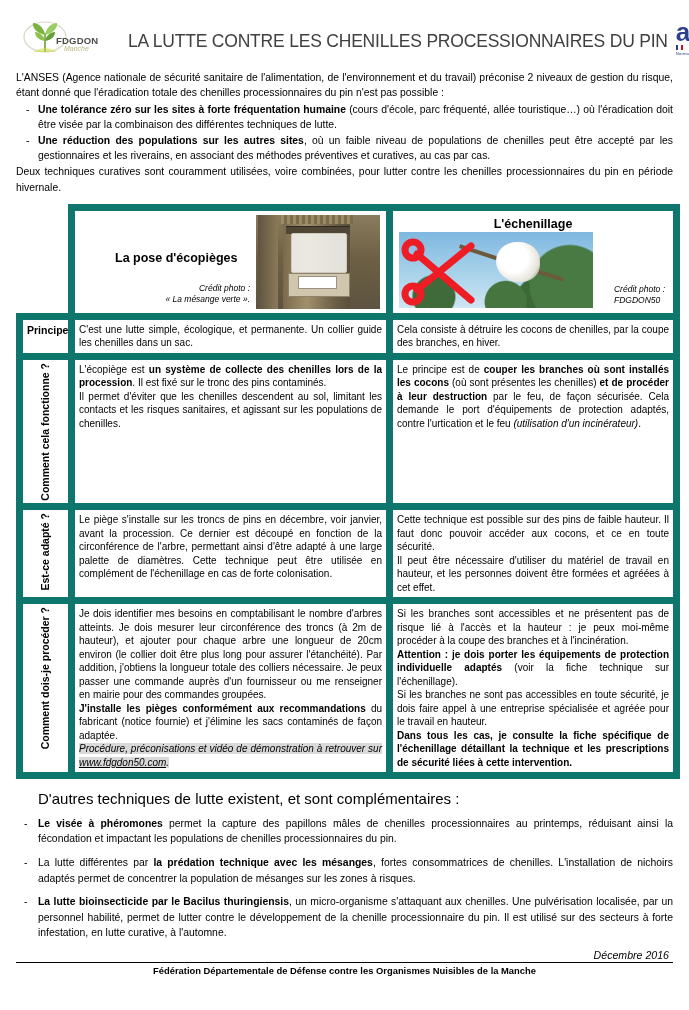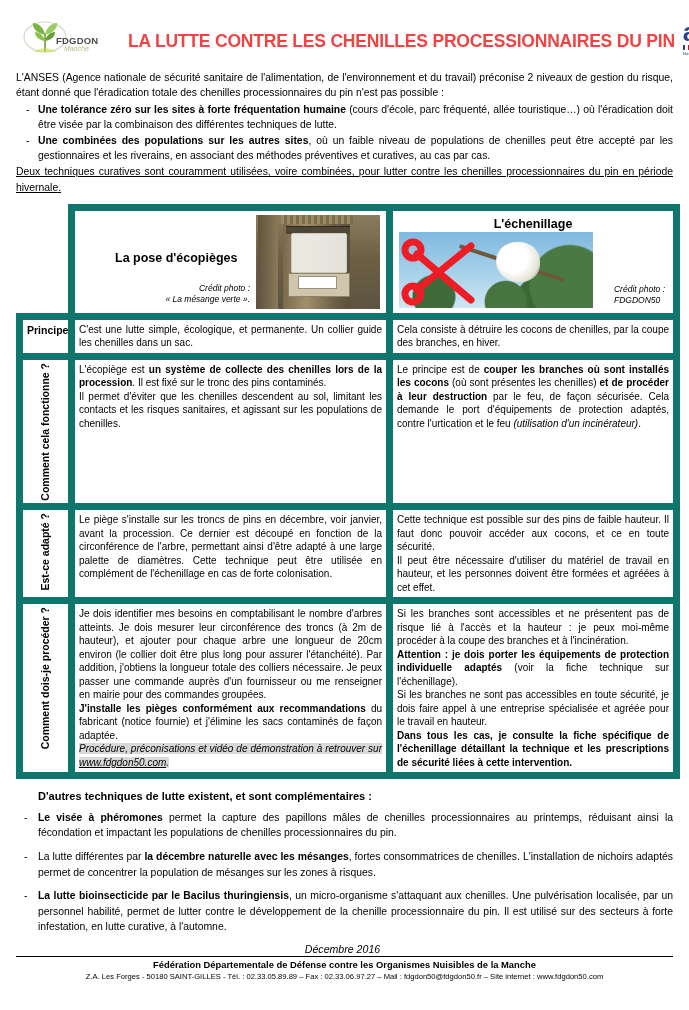--- a/index.html
+++ b/index.html
@@ -57,22 +57,22 @@
     left: 48px;
     top: 26px;
     font-size: 7px;
     font-style: italic;
     color: #b8b887;
   }
   .doc-title {
     flex: 1 1 auto;
     text-align: center;
     font-size: 17.5px;
-    font-weight: bold;
-    color: #ef4444;
+    font-weight: normal;
+    color: #404040;
     letter-spacing: -0.2px;
     padding: 0 4px;
     white-space: nowrap;
   }
   .logo-ars {
     width: 74px;
     height: 44px;
     position: relative;
     flex: 0 0 auto;
   }
@@ -121,21 +121,21 @@
     padding-left: 22px;
     margin-bottom: 1px;
     text-align: justify;
   }
   ul.dash > li::before {
     content: "-";
     position: absolute;
     left: 10px;
     top: 0;
   }
-  .spacer-p { margin-top: 9px; text-decoration: underline; }
+  .spacer-p { margin-top: 9px; }
 
   
   table.main {
     width: 657px;
     border-collapse: collapse;
     margin-top: 9px;
     table-layout: fixed;
   }
   table.main td {
     border: 7px solid #0f766e;
@@ -352,24 +352,24 @@
   }
   .link-u { text-decoration: underline; }
 
   
   .bottom {
     margin-top: 9px;
     font-size: 10.4px;
     line-height: 1.5;
   }
   .bottom .b-title {
-    font-weight: bold;
+    font-weight: normal;
     margin-left: 22px;
     margin-bottom: 5px;
-    font-size: 11px;
+    font-size: 15px;
   }
   ul.dash2 {
     list-style: none;
     margin: 0;
     padding: 0;
   }
   ul.dash2 > li {
     position: relative;
     padding-left: 22px;
     margin-bottom: 8px;
@@ -377,21 +377,21 @@
   }
   ul.dash2 > li::before {
     content: "-";
     position: absolute;
     left: 8px;
     top: 0;
   }
 
   
   .date-line {
-    text-align: center;
+    text-align: right;
     font-style: italic;
     font-size: 10.6px;
     margin-top: 2px;
     margin-bottom: 1px;
     padding-right: 4px;
   }
   .foot-rule {
     border: none;
     border-top: 1px solid #000000;
     margin: 0 0 2px 0;
@@ -438,21 +438,21 @@
     </div>
   </div>
 
   <div class="intro">
     <p>L'ANSES (Agence nationale de sécurité sanitaire de l'alimentation, de l'environnement et du travail) préconise 2 niveaux de gestion du risque, étant donné que l'éradication totale des chenilles processionnaires du pin n'est pas possible :</p>
     <ul class="dash">
       <li>
         <span class="bold" style="font-weight:bold">Une tolérance zéro sur les sites à forte fréquentation humaine</span><span> (cours d'école, parc fréquenté, allée touristique…) où l'éradication doit être visée par la combinaison des différentes techniques de lutte.</span>
       </li>
       <li>
-        <span class="bold" style="font-weight:bold">Une combinées des populations sur les autres sites</span><span>, où un faible niveau de populations de chenilles peut être accepté par les gestionnaires et les riverains, en associant des méthodes préventives et curatives, au cas par cas.</span>
+        <span class="bold" style="font-weight:bold">Une réduction des populations sur les autres sites</span><span>, où un faible niveau de populations de chenilles peut être accepté par les gestionnaires et les riverains, en associant des méthodes préventives et curatives, au cas par cas.</span>
       </li>
     </ul>
     <p class="spacer-p">Deux techniques curatives sont couramment utilisées, voire combinées, pour lutter contre les chenilles processionnaires du pin en période hivernale.</p>
   </div>
 
   <table class="main">
     <colgroup>
       <col class="c-label">
         <col class="c-left">
         <col class="c-right">
@@ -562,28 +562,27 @@
     </tbody>
   </table>
 
   <div class="bottom">
     <div class="b-title">D'autres techniques de lutte existent, et sont complémentaires :</div>
     <ul class="dash2">
       <li>
         <span style="font-weight:bold">Le visée à phéromones</span><span> permet la capture des papillons mâles de chenilles processionnaires au printemps, réduisant ainsi la fécondation et impactant les populations de chenilles processionnaires du pin.</span>
       </li>
       <li>
-        <span>La lutte différentes par </span><span style="font-weight:bold">la décembre naturelle avec les mésanges</span><span>, fortes consommatrices de chenilles. L'installation de nichoirs adaptés permet de concentrer la population de mésanges sur les zones à risques.</span>
+        <span>La lutte différentes par </span><span style="font-weight:bold">la prédation technique avec les mésanges</span><span>, fortes consommatrices de chenilles. L'installation de nichoirs adaptés permet de concentrer la population de mésanges sur les zones à risques.</span>
       </li>
       <li>
         <span style="font-weight:bold">La lutte bioinsecticide par le Bacilus thuringiensis</span><span>, un micro-organisme s'attaquant aux chenilles. Une pulvérisation localisée, par un personnel habilité, permet de lutter contre le développement de la chenille processionnaire du pin. Il est utilisé sur des secteurs à forte infestation, en lutte curative, à l'automne.</span>
       </li>
     </ul>
   </div>
 
   <div class="date-line">Décembre 2016</div>
   <hr class="foot-rule">
   <div class="footer">
     <div class="f1">Fédération Départementale de Défense contre les Organismes Nuisibles de la Manche</div>
-    <div class="f2">Z.A. Les Forges - 50180 SAINT-GILLES - Tél. : 02.33.05.89.89 – Fax : 02.33.06.97.27 – Mail : fdgdon50@fdgdon50.fr – Site internet : www.fdgdon50.com</div>
   </div>
 
 </div>
 
 </body></html>

